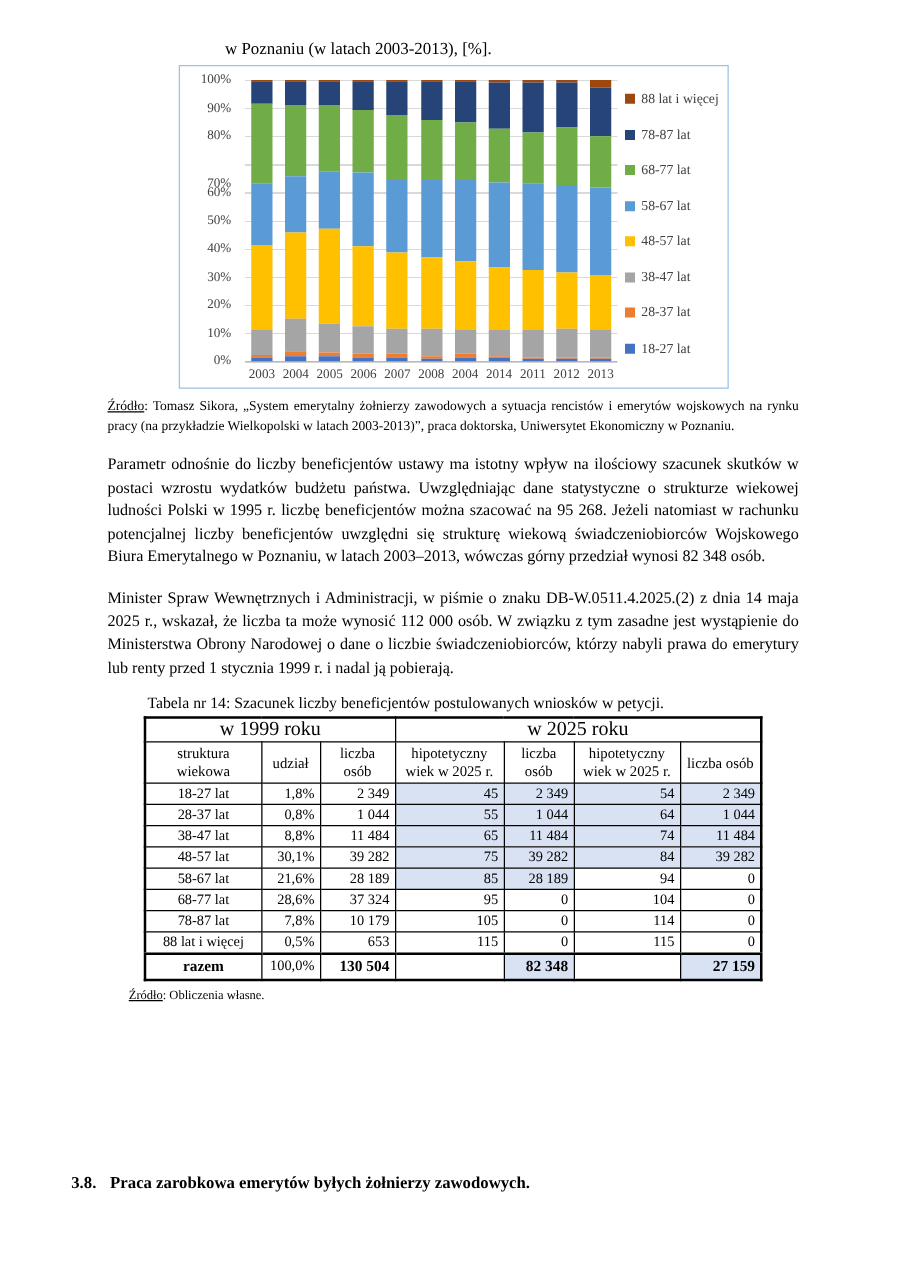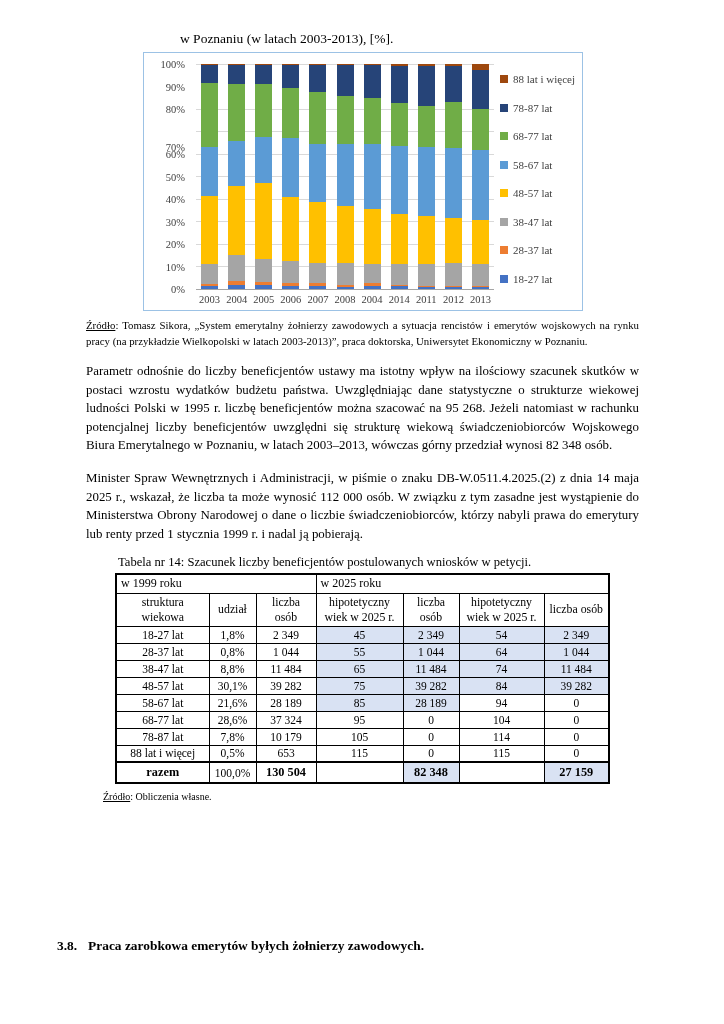--- a/index.html
+++ b/index.html
@@ -36,24 +36,24 @@
   .para-1{top:362px;}
   .para-2{top:469px;}
 
   
   .table-wrap{position:absolute;left:115px;top:555px;width:493px;}
   .tbl-title{font-size:12.6px;margin:0 0 3px 3px;}
   table.benef{border-collapse:collapse;width:493px;font-size:11.5px;table-layout:fixed;}
   table.benef td{border:1px solid #000;padding:0 4px;height:17px;box-sizing:border-box;overflow:hidden;}
   table.benef{border:2px solid #000;}
   td.split{border-left-width:2px;}
-  tr.group-row td{height:19px;font-size:12px;}
+  tr.group-row td{height:19px;text-align:center;font-size:16px;}
   tr.head-row td{height:33px;text-align:center;line-height:1.25;font-size:11.8px;}
   td.lbl{text-align:center;}
-  td.num{text-align:center;}
+  td.num{text-align:right;}
   td.shaded{background:#D9E2F3;}
   tr.total-row td{border-top:2px solid #000;height:21px;font-weight:bold;font-size:12.3px;}
   tr.total-row td.pct{font-weight:normal;font-size:11.5px;}
 
   
   .sec-heading{position:absolute;left:57px;top:938px;font-size:13.4px;font-weight:bold;}
   .sec-num{margin-right:11px;}
 </style>
 </head>
 <body>

